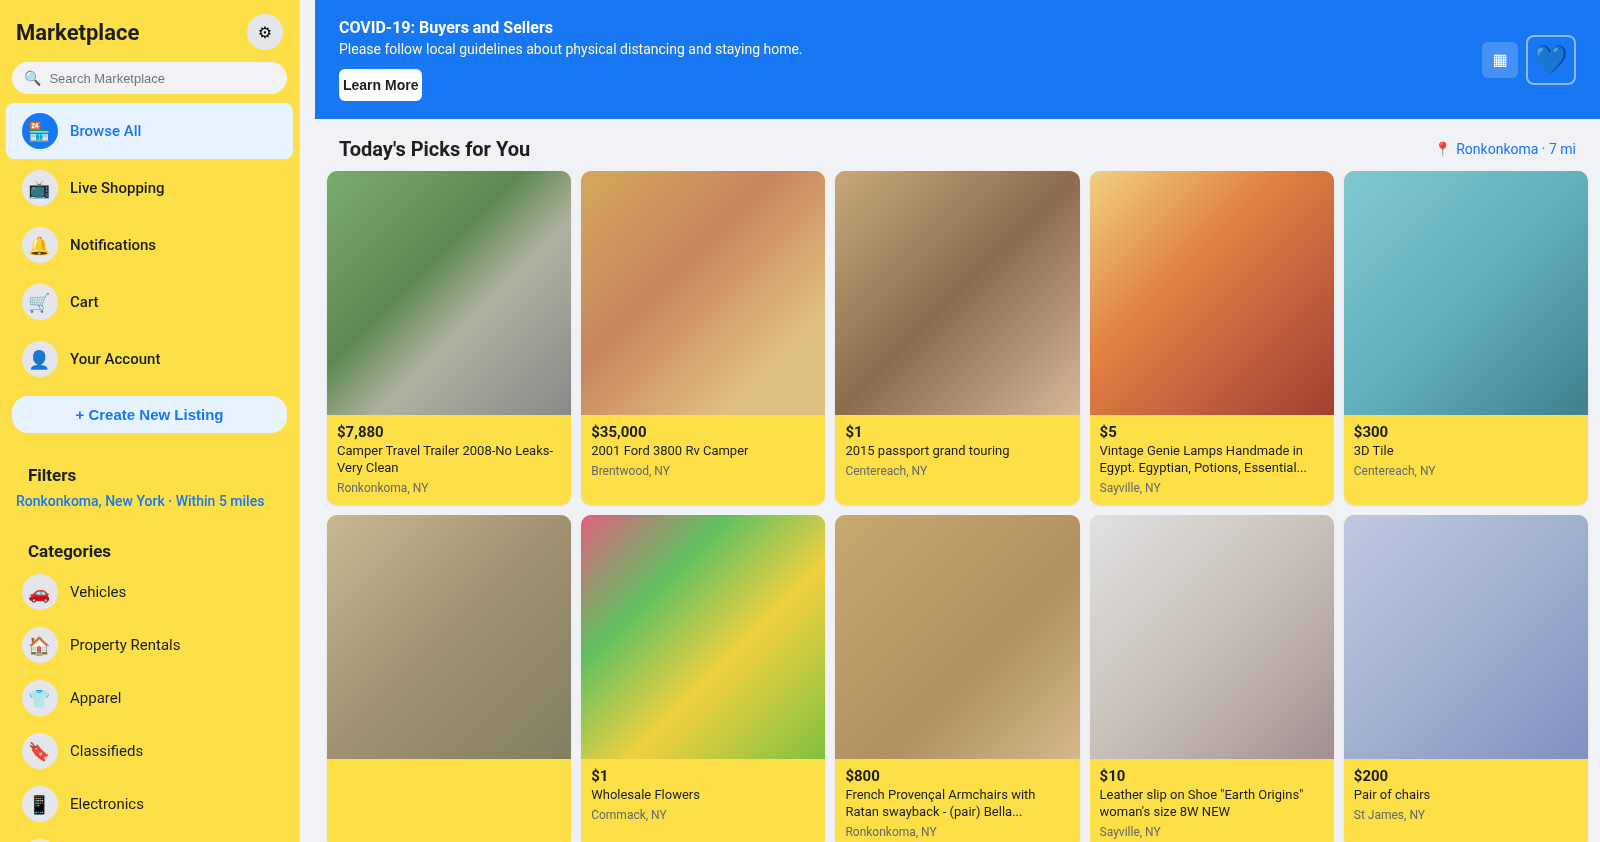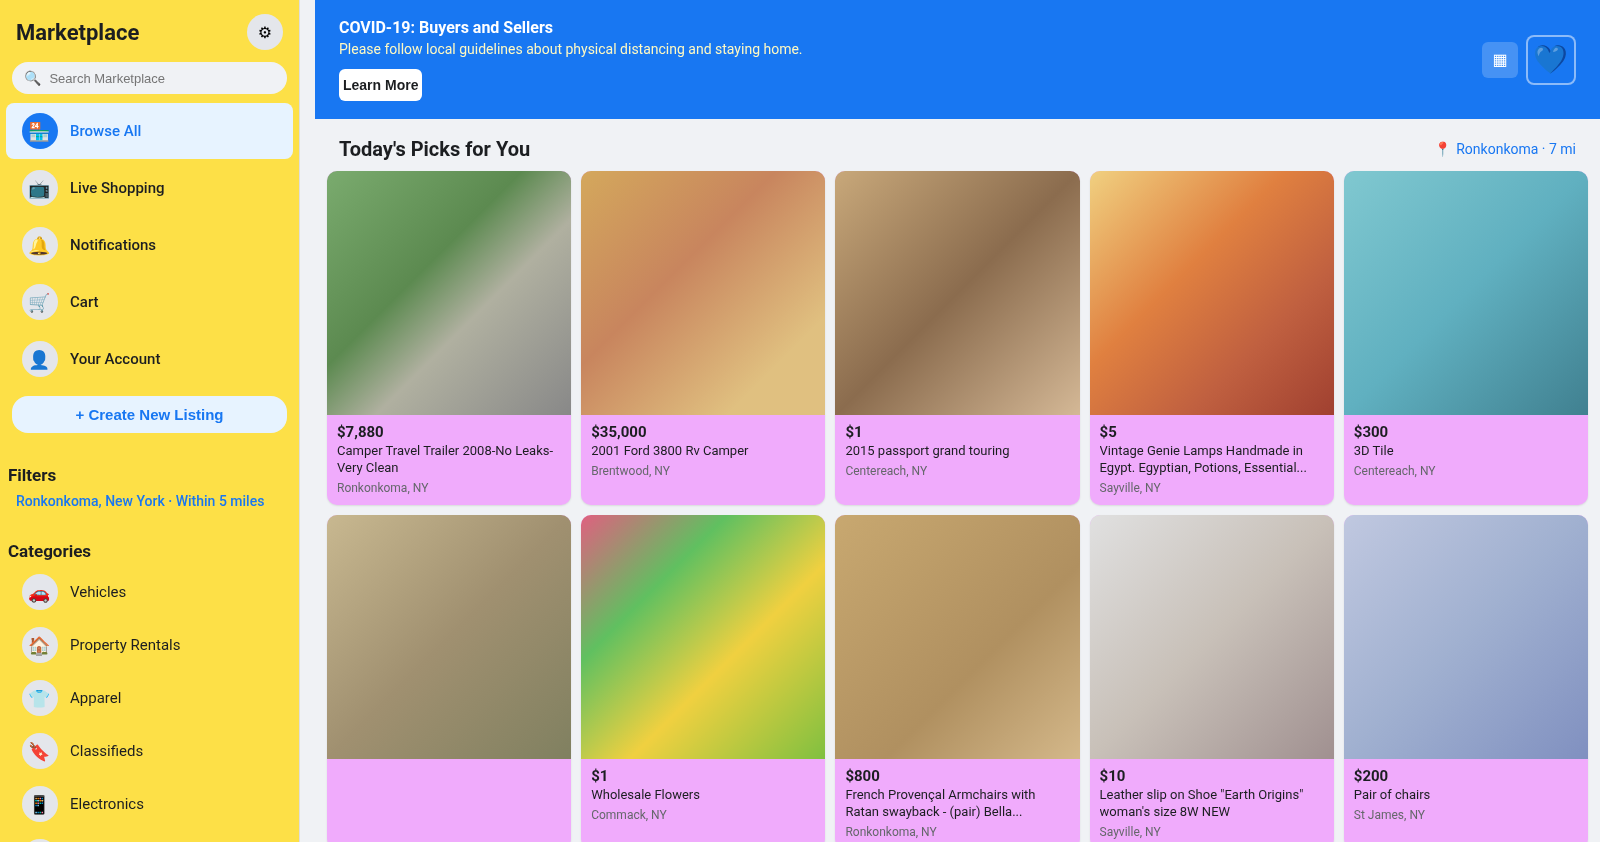--- a/index.html
+++ b/index.html
@@ -90,21 +90,21 @@
       cursor: pointer;
       display: flex;
       align-items: center;
       justify-content: center;
       gap: 6px;
     }
 
     .divider { height: 1px; background: #ddd; margin: 8px 0; }
 
     .sidebar-section-title {
-      padding: 8px 8px 4px;
+      padding: 8px 28px 4px;
       font-size: 17px;
       font-weight: 700;
       color: #1c1e21;
     }
     .filter-location {
       padding: 4px 16px 8px;
       font-size: 14px;
       color: #1877f2;
       font-weight: 500;
     }
@@ -210,21 +210,21 @@
     }
 
     
     .product-grid {
       display: grid;
       grid-template-columns: repeat(5, 1fr);
       gap: 10px;
       padding: 0 12px 12px;
     }
     .product-card {
-      background: #f0abfc;
+      background: #fde047;
       border-radius: 10px;
       overflow: hidden;
       cursor: pointer;
       box-shadow: 0 1px 2px rgba(0,0,0,0.1);
     }
     .product-img {
       width: 100%;
       aspect-ratio: 1 / 1;
       background: #ccc;
       overflow: hidden;

